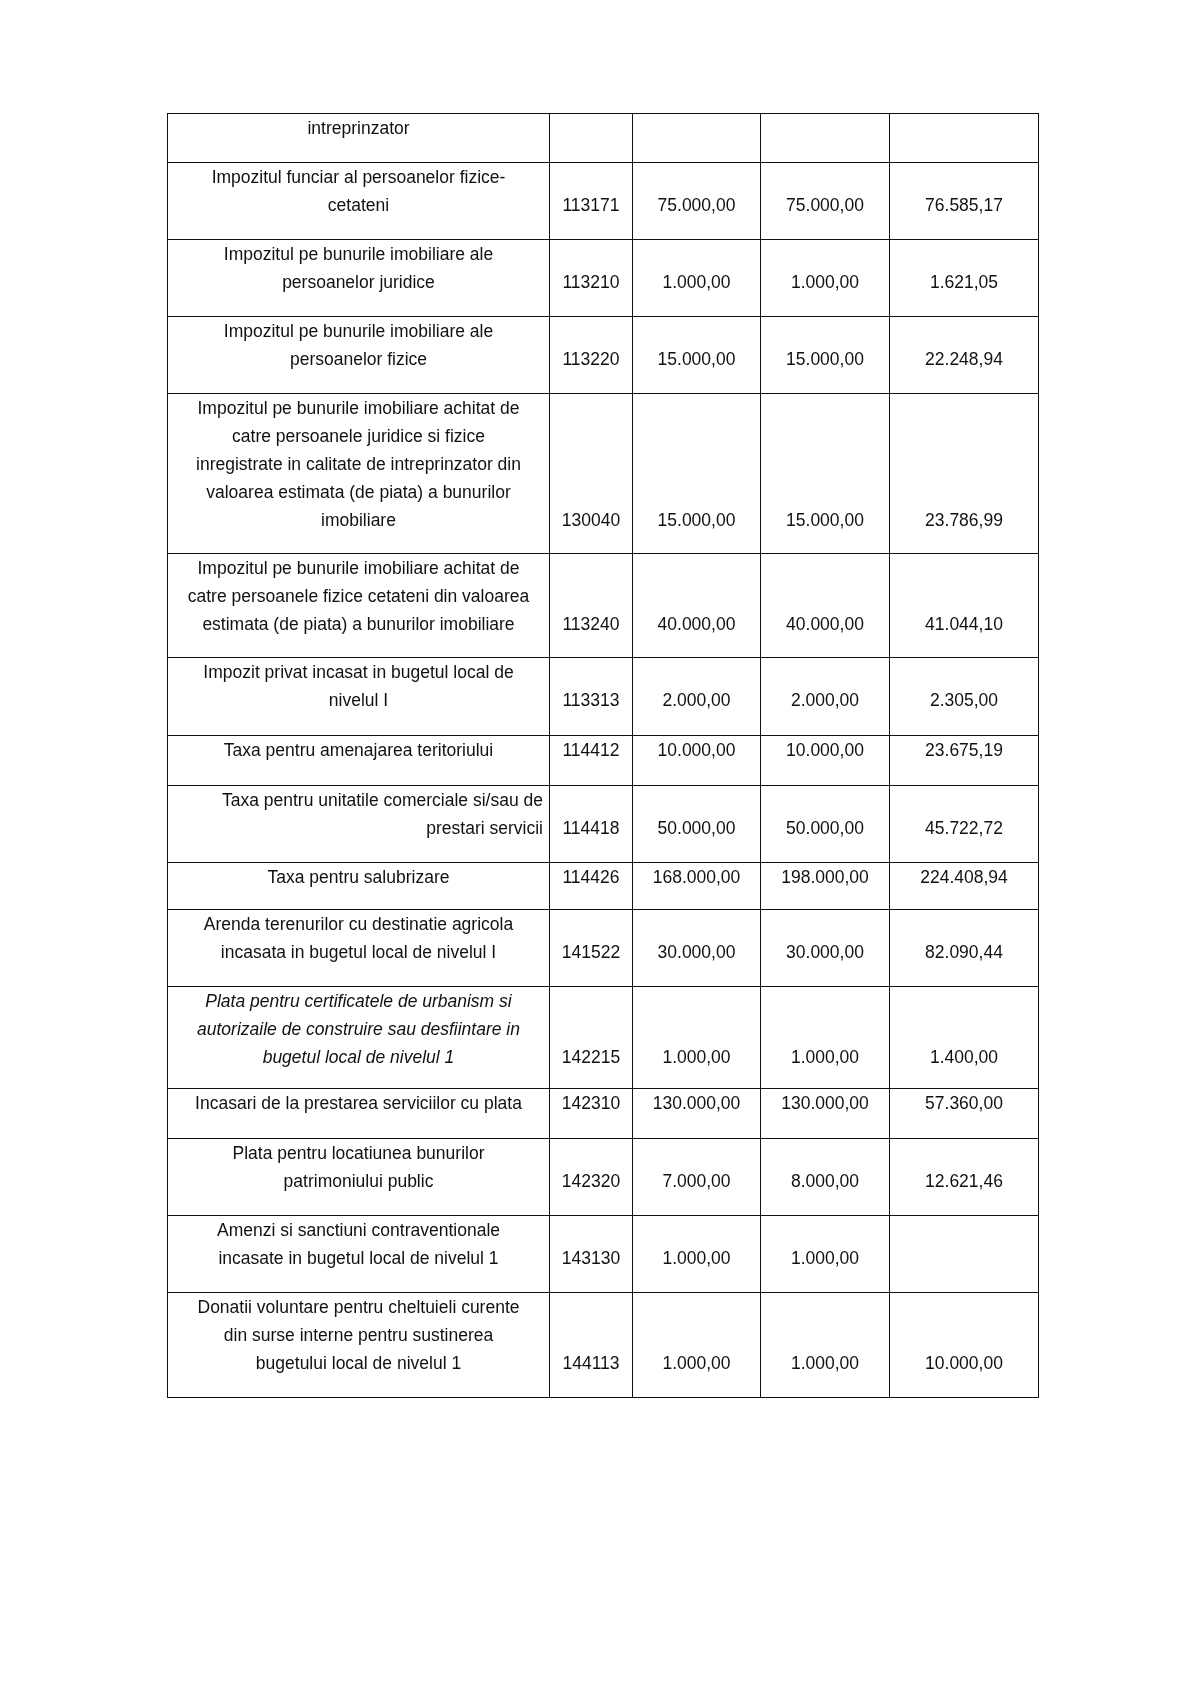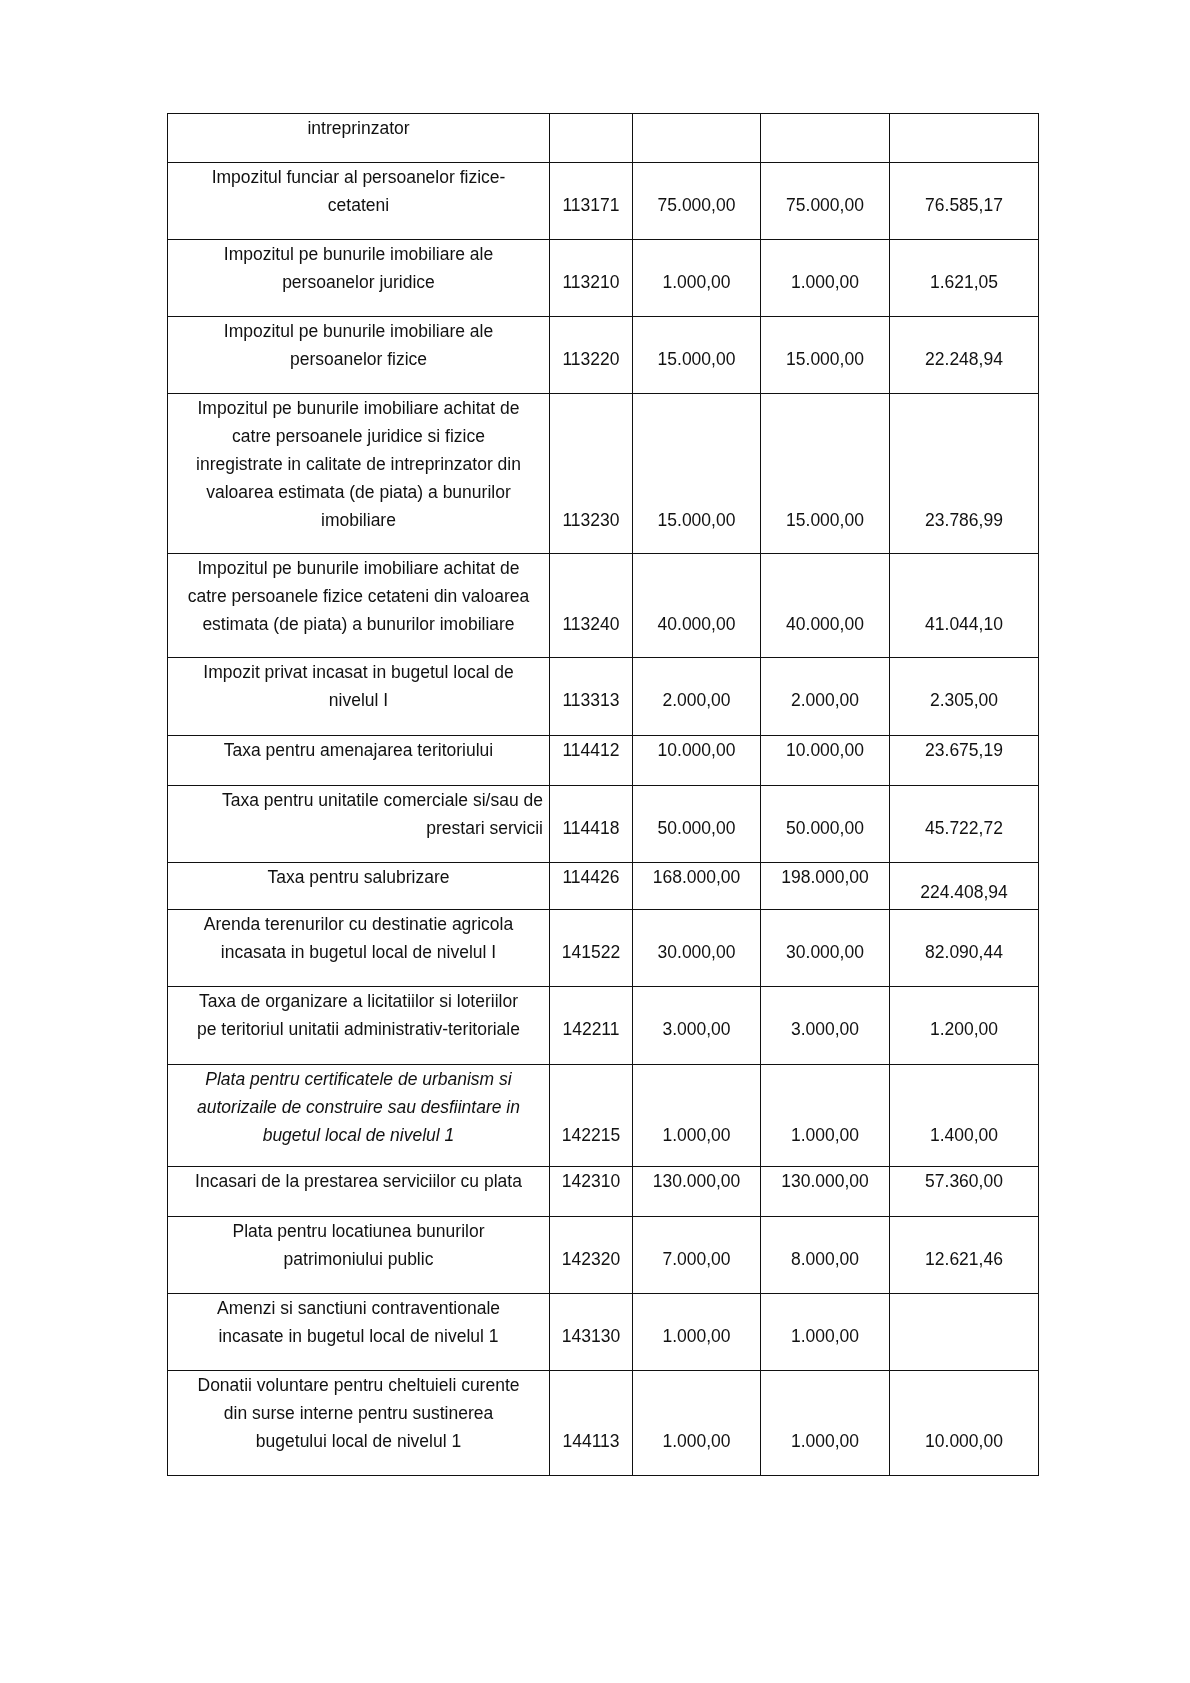--- a/index.html
+++ b/index.html
@@ -114,21 +114,21 @@
   </tr>
         <tr style="height: 160px;">
     <td class="desc" style="height: 160px;">
             <div class="desc-text">Impozitul pe bunurile imobiliare achitat de
 catre persoanele juridice si fizice
 inregistrate in calitate de intreprinzator din
 valoarea estimata (de piata) a bunurilor
 imobiliare</div>
           </td>
     <td style="height: 160px;">
-            <div class="num-text" style="padding-top: 112px;">113230</div>
+            <div class="num-text" style="padding-top: 112px;">130040</div>
           </td>
     <td style="height: 160px;">
             <div class="num-text" style="padding-top: 112px;">15.000,00</div>
           </td>
     <td style="height: 160px;">
             <div class="num-text" style="padding-top: 112px;">15.000,00</div>
           </td>
     <td style="height: 160px;">
             <div class="num-text" style="padding-top: 112px;">23.786,99</div>
           </td>
@@ -212,57 +212,39 @@
     <td style="height: 47px;">
             <div class="num-text" style="padding-top: 0px;">114426</div>
           </td>
     <td style="height: 47px;">
             <div class="num-text" style="padding-top: 0px;">168.000,00</div>
           </td>
     <td style="height: 47px;">
             <div class="num-text" style="padding-top: 0px;">198.000,00</div>
           </td>
     <td style="height: 47px;">
-            <div class="num-text" style="padding-top: 0px; margin-top: 15px;">224.408,94</div>
+            <div class="num-text" style="padding-top: 0px;">224.408,94</div>
           </td>
   </tr>
         <tr style="height: 77px;">
     <td class="desc" style="height: 77px;">
             <div class="desc-text">Arenda terenurilor cu destinatie agricola
 incasata in bugetul local de nivelul I</div>
           </td>
     <td style="height: 77px;">
             <div class="num-text" style="padding-top: 28px;">141522</div>
           </td>
     <td style="height: 77px;">
             <div class="num-text" style="padding-top: 28px;">30.000,00</div>
           </td>
     <td style="height: 77px;">
             <div class="num-text" style="padding-top: 28px;">30.000,00</div>
           </td>
     <td style="height: 77px;">
             <div class="num-text" style="padding-top: 28px;">82.090,44</div>
-          </td>
-  </tr>
-        <tr style="height: 78px;">
-    <td class="desc" style="height: 78px;">
-            <div class="desc-text">Taxa de organizare a licitatiilor si loteriilor
-pe teritoriul unitatii administrativ-teritoriale</div>
-          </td>
-    <td style="height: 78px;">
-            <div class="num-text" style="padding-top: 28px;">142211</div>
-          </td>
-    <td style="height: 78px;">
-            <div class="num-text" style="padding-top: 28px;">3.000,00</div>
-          </td>
-    <td style="height: 78px;">
-            <div class="num-text" style="padding-top: 28px;">3.000,00</div>
-          </td>
-    <td style="height: 78px;">
-            <div class="num-text" style="padding-top: 28px;">1.200,00</div>
           </td>
   </tr>
         <tr style="height: 102px;">
     <td class="desc" style="height: 102px; font-style: italic;">
             <div class="desc-text">Plata pentru certificatele de urbanism si
 autorizaile de construire sau desfiintare in
 bugetul local de nivelul 1</div>
           </td>
     <td style="height: 102px;">
             <div class="num-text" style="padding-top: 56px;">142215</div>

